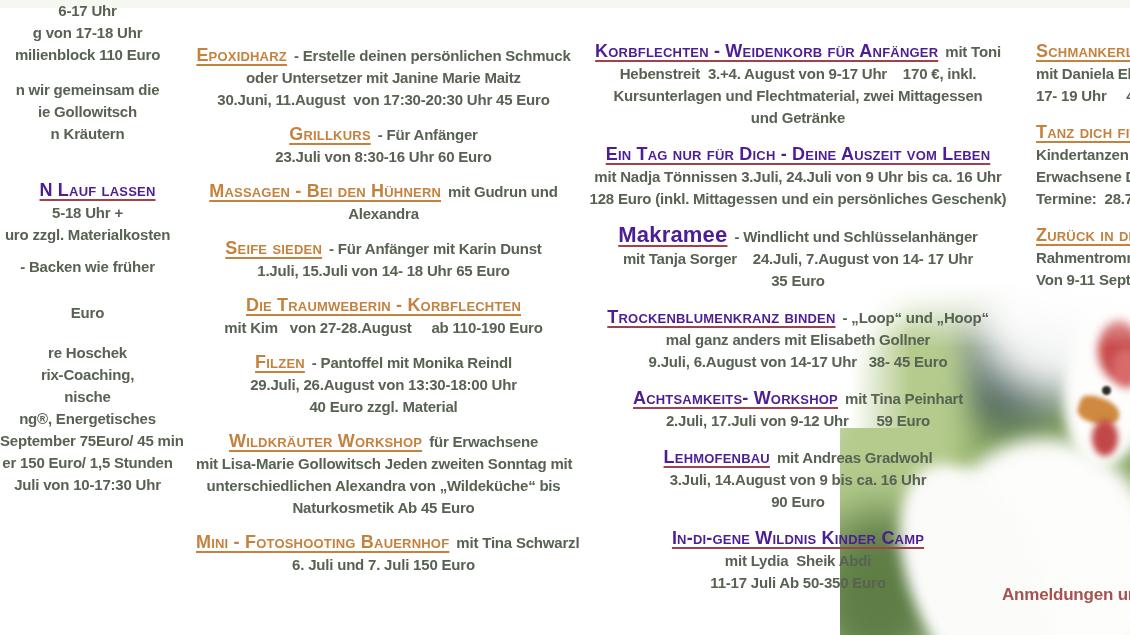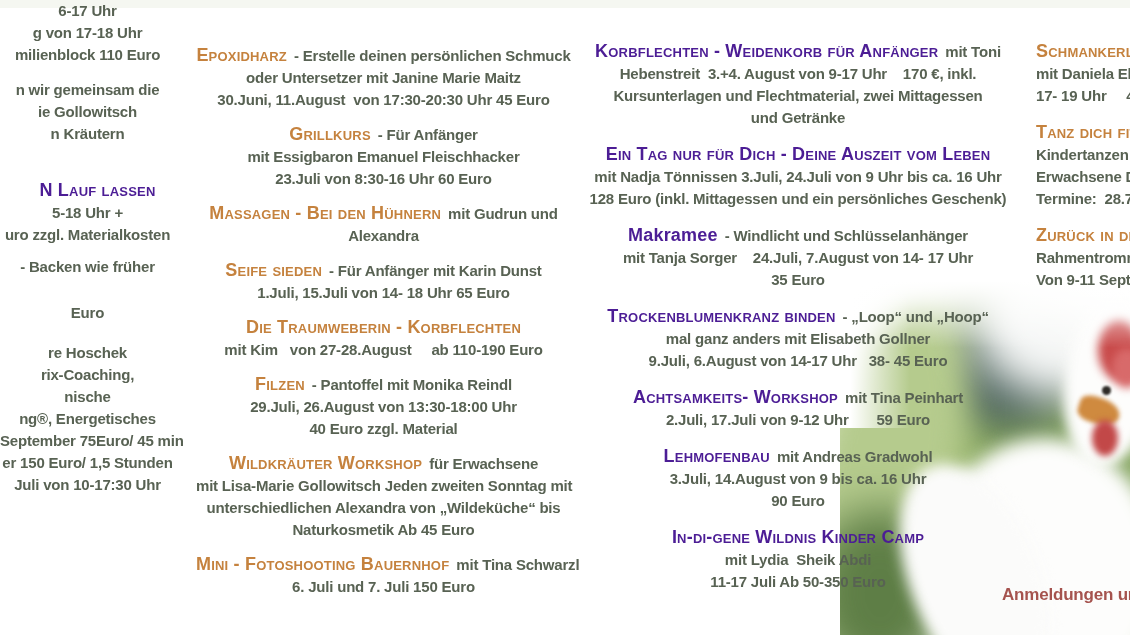--- a/index.html
+++ b/index.html
@@ -12,24 +12,24 @@
   #col1{left:0;top:75;width:175px;}
   #col2{left:196px;top:44px;width:375px;}
   #col3{left:583px;top:40px;width:430px;}
   #col4{left:1036px;top:40px;width:94px;overflow:hidden;}
 
   .l{font-weight:bold;font-size:15px;line-height:22px;color:#586253;
      letter-spacing:-0.2px;white-space:pre;}
   .section{margin-bottom:12px;}
   #col3 .section,#col4 .section{margin-bottom:14px;}
   .title{font-size:18px;font-variant:small-caps;letter-spacing:0.2px;
-         text-decoration-thickness:2px;text-underline-offset:3px;}
+         text-decoration:underline;text-decoration-thickness:2px;text-underline-offset:3px;}
   .orange{color:#c5823e;text-decoration-color:#c5823e;}
   .maroon{color:#4c1d95;text-decoration-color:#a0424b;}
-  .mixed{font-variant:normal;font-size:18px;}
+  .mixed{font-variant:normal;font-size:22px;}
   .rest{padding-left:7px;}
 
   
   .mt13{margin-top:13px;} .mt34{margin-top:34px;padding-left:20px;} .mt10{margin-top:10px;}
   .mt24{margin-top:24px;} .mt18{margin-top:18px;}
 
   
   #photo{position:absolute;left:840px;top:258px;width:290px;height:377px;overflow:hidden;z-index:1;}
   .blob{position:absolute;border-radius:50%;}
   .leaf{left:-30px;top:40px;width:150px;height:360px;background:#b5cb8d;filter:blur(16px);transform:rotate(14deg);}
@@ -101,21 +101,20 @@
   </div>
 
   <div id="col2" class="col">
     <div class="section">
       <div class="l"><span class="title orange">Epoxidharz</span><span class="rest">- Erstelle deinen persönlichen Schmuck</span></div>
       <div class="l">oder Untersetzer mit Janine Marie Maitz</div>
       <div class="l">30.Juni, 11.August  von 17:30-20:30 Uhr 45 Euro</div>
     </div>
     <div class="section">
       <div class="l"><span class="title orange">Grillkurs</span><span class="rest">- Für Anfänger</span></div>
-      <div class="l">mit Essigbaron Emanuel Fleischhacker</div>
       <div class="l">23.Juli von 8:30-16 Uhr 60 Euro</div>
     </div>
     <div class="section">
       <div class="l"><span class="title orange">Massagen - Bei den Hühnern</span><span class="rest">mit Gudrun und</span></div>
       <div class="l">Alexandra</div>
     </div>
     <div class="section">
       <div class="l"><span class="title orange">Seife sieden</span><span class="rest">- Für Anfänger mit Karin Dunst</span></div>
       <div class="l">1.Juli, 15.Juli von 14- 18 Uhr 65 Euro</div>
     </div>

